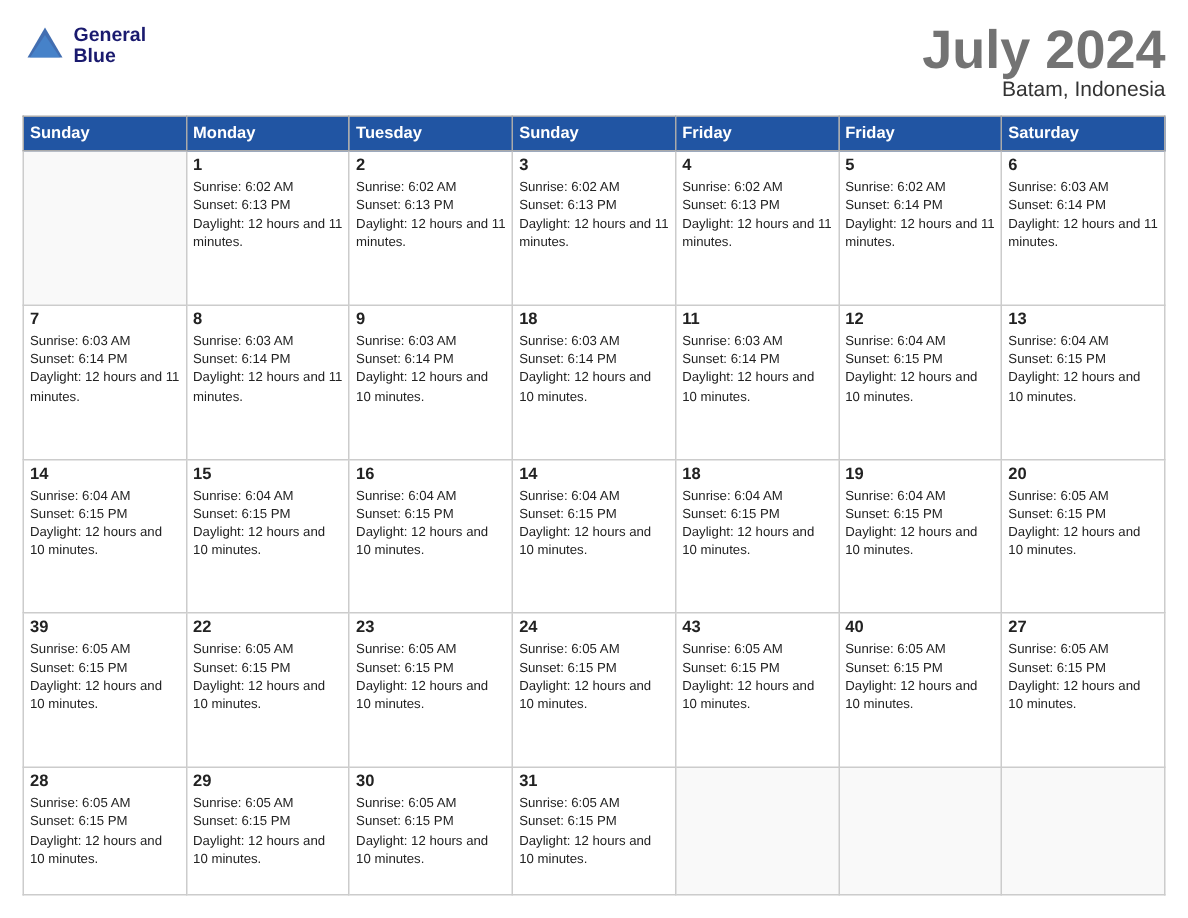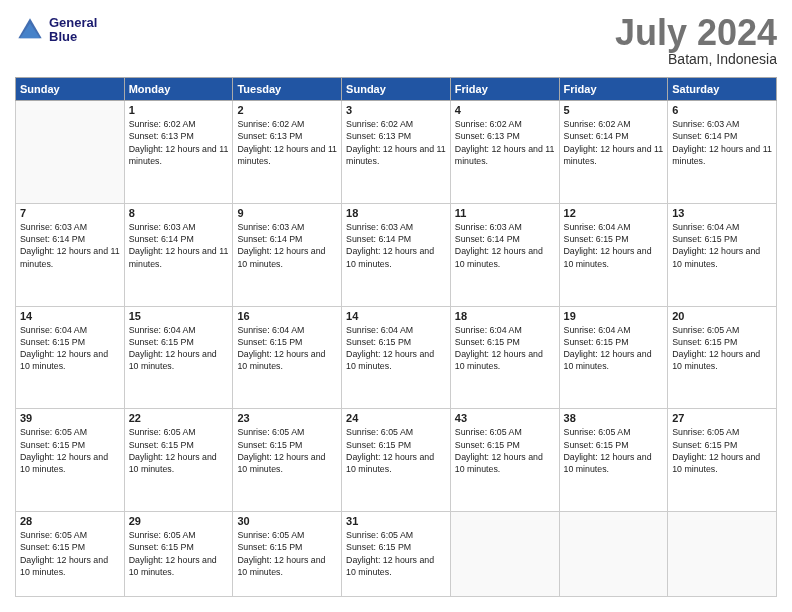--- a/index.html
+++ b/index.html
@@ -231,21 +231,21 @@
           </td>
           <td>
             <span class="day-num">24</span>
             <div class="day-info">Sunrise: 6:05 AM<br>Sunset: 6:15 PM<br>Daylight: 12 hours and 10 minutes.</div>
           </td>
           <td>
             <span class="day-num">43</span>
             <div class="day-info">Sunrise: 6:05 AM<br>Sunset: 6:15 PM<br>Daylight: 12 hours and 10 minutes.</div>
           </td>
           <td>
-            <span class="day-num">38</span>
+            <span class="day-num">40</span>
             <div class="day-info">Sunrise: 6:05 AM<br>Sunset: 6:15 PM<br>Daylight: 12 hours and 10 minutes.</div>
           </td>
           <td>
             <span class="day-num">27</span>
             <div class="day-info">Sunrise: 6:05 AM<br>Sunset: 6:15 PM<br>Daylight: 12 hours and 10 minutes.</div>
           </td>
         </tr>
         <tr class="last-row">
           <td>
             <span class="day-num">28</span>

